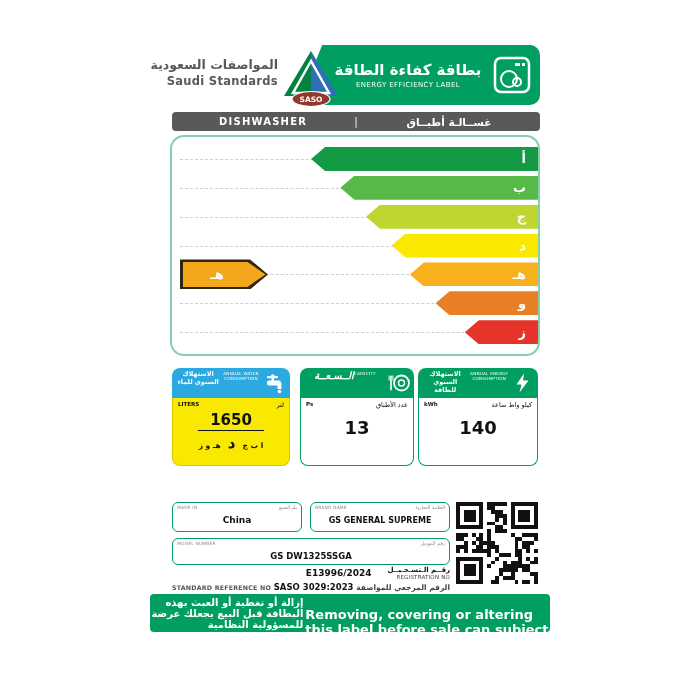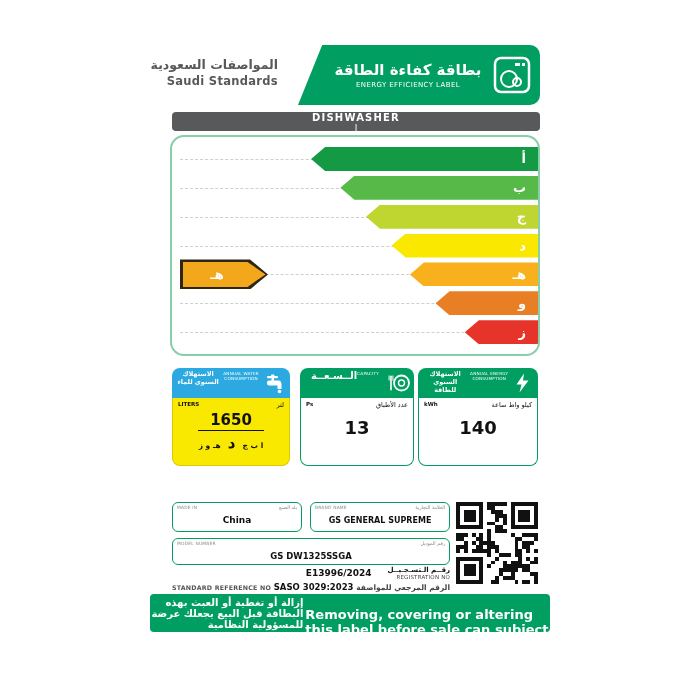--- a/index.html
+++ b/index.html
@@ -13,21 +13,21 @@
   .band{position:absolute;left:298px;top:45px;width:242px;height:60px;background:var(--brand_green);
         border-radius:0 10px 10px 0;clip-path:polygon(10% 0,100% 0,100% 100%,0 100%);
         display:flex;align-items:center;justify-content:flex-end;gap:8px;
         padding:0 8px 0 34px;box-sizing:border-box;color:#fff;z-index:2;}
   .band-titles{flex:1;text-align:center;}
   .band-ar{font-size:15px;font-weight:bold;}
   .band-en{font-size:7px;letter-spacing:.4px;margin-top:2px;}
   .band-icon{width:40px;height:40px;flex:0 0 auto;}
   
   .product-bar{position:absolute;left:172px;top:112px;width:368px;height:19px;background:var(--header_gray);
-               border-radius:4px;color:#fff;display:flex;align-items:center;font-weight:bold;font-size:10px;flex-direction:column;}
+               border-radius:4px;color:#fff;display:flex;align-items:center;font-weight:bold;font-size:10px;}
   .pb-en{flex:1;text-align:center;letter-spacing:1.2px;}
   .pb-sep{opacity:.75;}
   .pb-ar{flex:1;text-align:center;font-size:10.5px;}
   
   .scale-panel{position:absolute;left:170px;top:135px;width:370px;height:221px;background:#fff;
                border:2px solid var(--panel_border_green);border-radius:14px;box-sizing:border-box;overflow:hidden;}
   .rows{height:100%;display:flex;flex-direction:column;justify-content:space-evenly;padding:5px 0;box-sizing:border-box;}
   .scale-row{position:relative;height:24px;}
   .dash{position:absolute;left:8px;right:8px;top:50%;border-top:1px dashed #CFCFCF;}
   .grade-bar{position:absolute;right:0;top:0;height:100%;
@@ -54,21 +54,21 @@
   .mbox-water{left:172px;width:118px;}
   .mbox-water .mhead{background:var(--water_header_blue);}
   .mbox-water .t-ar{font-size:6.5px;font-weight:bold;}
   .mbody-water{background:var(--water_body_yellow);border:1px solid #DCC900;border-top:none;}
   .w-val{text-align:center;margin-top:1px;}
   .w-val span{display:inline-block;font-size:15px;font-weight:bold;border-bottom:1.5px solid #111;padding:0 12px 1px;}
   .w-letters{margin-top:2px;text-align:center;}
   .wl-small{font-size:7.5px;font-weight:bold;letter-spacing:1px;}
   .wl-big{font-size:15px;font-weight:bold;margin:0 2px;}
   .mbox-cap{left:300px;width:114px;}
-  .mbox-cap .mhead{background:var(--brand_green);}
+  .mbox-cap .mhead{background:var(--brand_green);font-style:italic;}
   .mbox-cap .t-ar{font-size:10px;font-weight:bold;}
   .mbox-cap .mbody,.mbox-energy .mbody{border:1.2px solid var(--brand_green);border-top:none;}
   .mbox-cap .mvalue,.mbox-energy .mvalue{font-size:18px;margin-top:8px;}
   .mbox-energy{left:418px;width:120px;}
   .mbox-energy .mhead{background:var(--brand_green);}
   .mbox-energy .t-ar{font-size:6.5px;font-weight:bold;}
   
   .dbox{position:absolute;border:1.2px solid var(--brand_green);border-radius:6px;box-sizing:border-box;background:#fff;}
   .dl-en{position:absolute;top:2px;left:4px;font-size:4.4px;color:#8a8a8a;letter-spacing:.2px;}
   .dl-ar{position:absolute;top:2px;right:4px;font-size:4.8px;color:#8a8a8a;}
@@ -101,20 +101,29 @@
 </head>
 <body>
 
 <div class="sheet">
 
   <div class="hdr-left">
     <div class="org-ar" dir="rtl">المواصفات السعودية</div>
     <div class="org-en">Saudi Standards</div>
   </div>
 
+  <div class="saso-logo">
+    <svg viewBox="0 0 60 59">
+      <polygon points="30,2 3,47 30,47" fill="#00843D"></polygon>
+      <polygon points="30,2 57,47 30,47" fill="#2F6FB5"></polygon>
+      <polygon points="30,12 12,44 48,44" fill="none" stroke="#ffffff" stroke-width="2.5"></polygon>
+      <ellipse cx="30" cy="50" rx="19" ry="7.5" stroke="#ffffff" stroke-width="1.2" fill="#8C3B2E"></ellipse>
+      <text x="30" y="53" text-anchor="middle" font-size="7.5" font-weight="bold" fill="#ffffff">SASO</text>
+    </svg>
+  </div>
 
   <div class="band">
     <div class="band-titles">
       <div class="band-ar" dir="rtl">بطاقة كفاءة الطاقة</div>
       <div class="band-en">ENERGY EFFICIENCY LABEL</div>
     </div>
     <svg class="band-icon" viewBox="0 0 40 40">
       <rect x="3" y="3" width="34" height="34" rx="6" fill="none" stroke="#ffffff" stroke-width="2.5"></rect>
       <rect x="23" y="8" width="5" height="3" fill="#ffffff"></rect>
       <rect x="30" y="8" width="3" height="3" fill="#ffffff"></rect>

